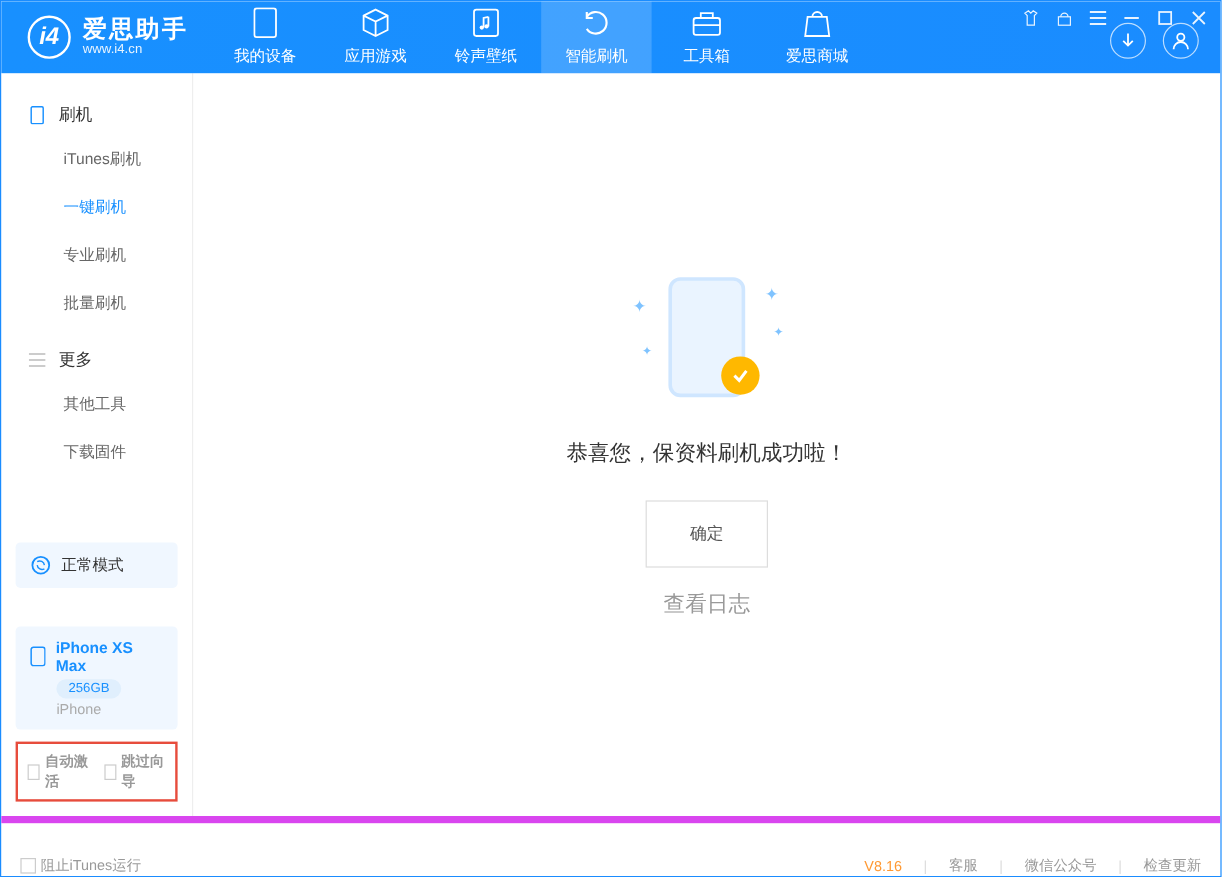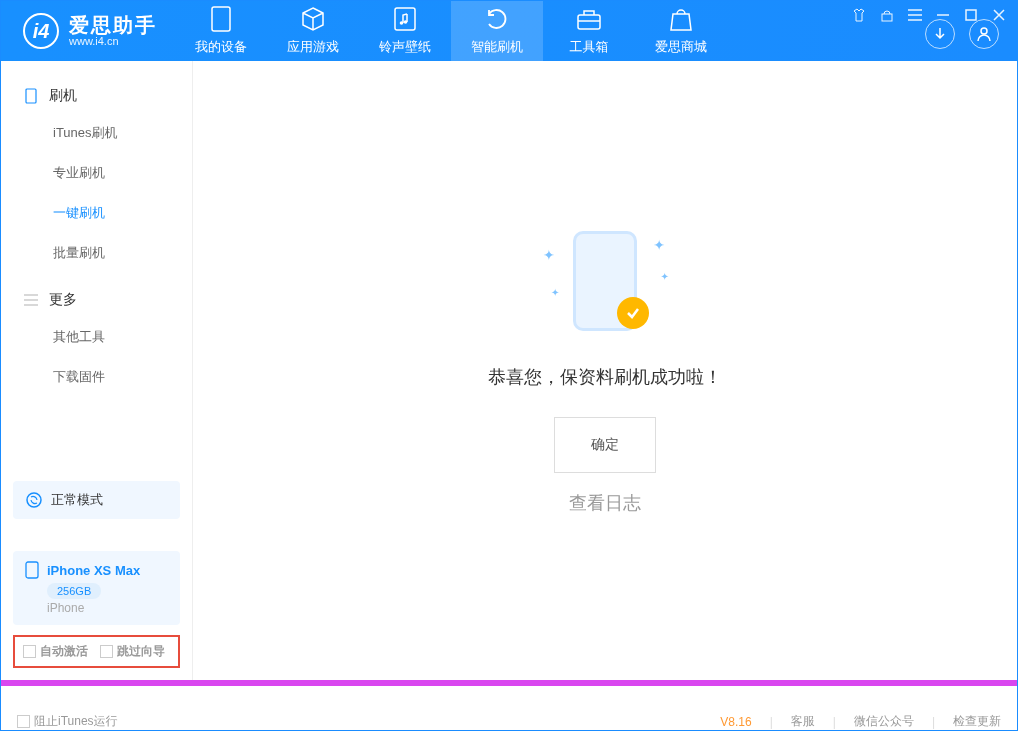--- a/index.html
+++ b/index.html
@@ -17,21 +17,21 @@
 .nav-item.active { background: rgba(255,255,255,0.18); }
 .nav-icon { width: 26px; height: 26px; margin-bottom: 6px; display: flex; align-items: center; justify-content: center; }
 
 .window-controls { position: absolute; right: 10px; top: 6px; display: flex; gap: 12px; }
 .win-ctrl { width: 16px; height: 16px; cursor: pointer; opacity: 0.9; display: flex; align-items: center; justify-content: center; }
 
 .header-right { position: absolute; right: 18px; bottom: 12px; display: flex; gap: 14px; }
 .circ-btn { width: 30px; height: 30px; border: 1.5px solid rgba(255,255,255,0.7); border-radius: 50%; display: flex; align-items: center; justify-content: center; cursor: pointer; }
 
 .body-wrap { display: flex; height: calc(100% - 76px - 34px); }
-.sidebar { width: 192px; border-right: 1px solid #eee; padding-top: 18px; display: flex; flex-direction: column; }
+.sidebar { width: 160px; border-right: 1px solid #eee; padding-top: 18px; display: flex; flex-direction: column; }
 .side-group-hdr { display: flex; align-items: center; padding: 8px 22px; font-size: 14px; color: #333; }
 .side-group-hdr .ic { width: 16px; height: 16px; margin-right: 10px; display: flex; align-items: center; justify-content: center; }
 .side-item { padding: 11px 0 11px 52px; font-size: 13px; color: #666; cursor: pointer; }
 .side-item.active { color: #1890ff; }
 
 .side-bottom { margin-top: auto; padding: 0 12px 12px; }
 .mode-card, .device-card { background: #f0f7ff; border-radius: 4px; padding: 10px 12px; margin-bottom: 10px; font-size: 13px; margin-top: 32px; }
 .mode-card { display: flex; align-items: center; color: #333; }
 .device-card .dname { color: #1890ff; font-weight: bold; font-size: 13px; display: flex; align-items: center; }
 .storage-pill { display: inline-block; background: #e0effd; color: #1890ff; font-size: 11px; padding: 2px 10px; border-radius: 10px; margin-top: 4px; margin-left: 22px; }
@@ -173,22 +173,22 @@
   <div class="sidebar">
     <div class="side-group-hdr">
       <span class="ic">
           <svg width="12" height="16" viewBox="0 0 12 16">
             <rect x="1" y="1" width="10" height="14" rx="1" fill="none" stroke="#1890ff" stroke-width="1.2"></rect>
           </svg>
         </span>
       <span>刷机</span>
     </div>
     <div class="side-item">iTunes刷机</div>
+    <div class="side-item active">一键刷机</div>
     <div class="side-item">专业刷机</div>
-    <div class="side-item active">一键刷机</div>
     <div class="side-item">批量刷机</div>
 
     <div class="side-group-hdr" style="margin-top:10px">
       <span class="ic">
           <svg width="14" height="12" viewBox="0 0 14 12">
             <path d="M0 1 L14 1 M0 6 L14 6 M0 11 L14 11" stroke="#ccc" stroke-width="1.5"></path>
           </svg>
         </span>
       <span>更多</span>
     </div>

